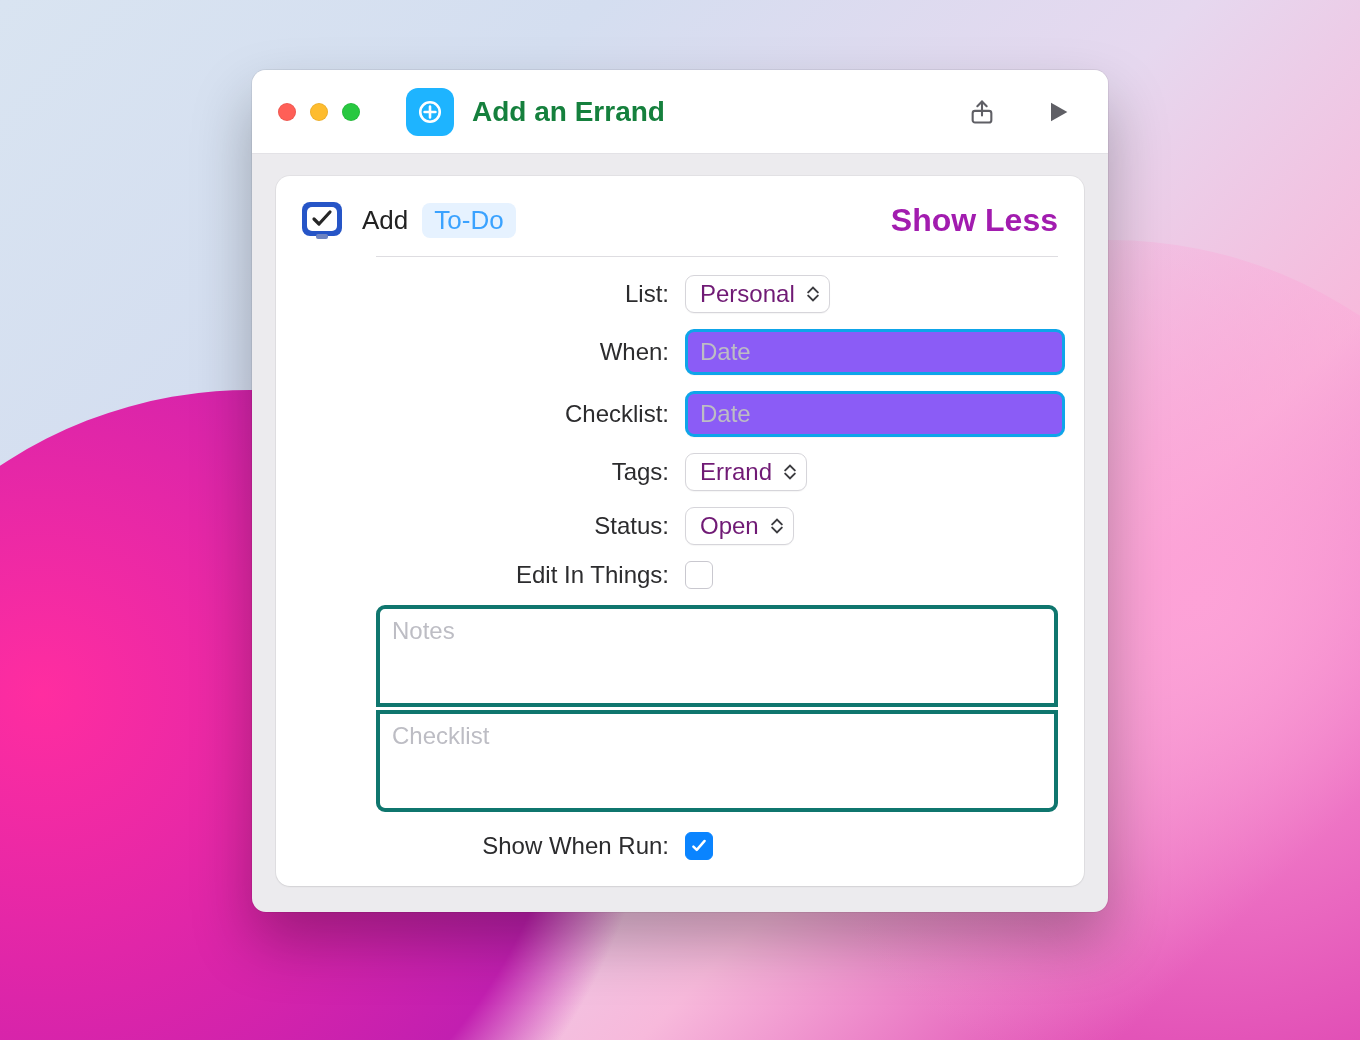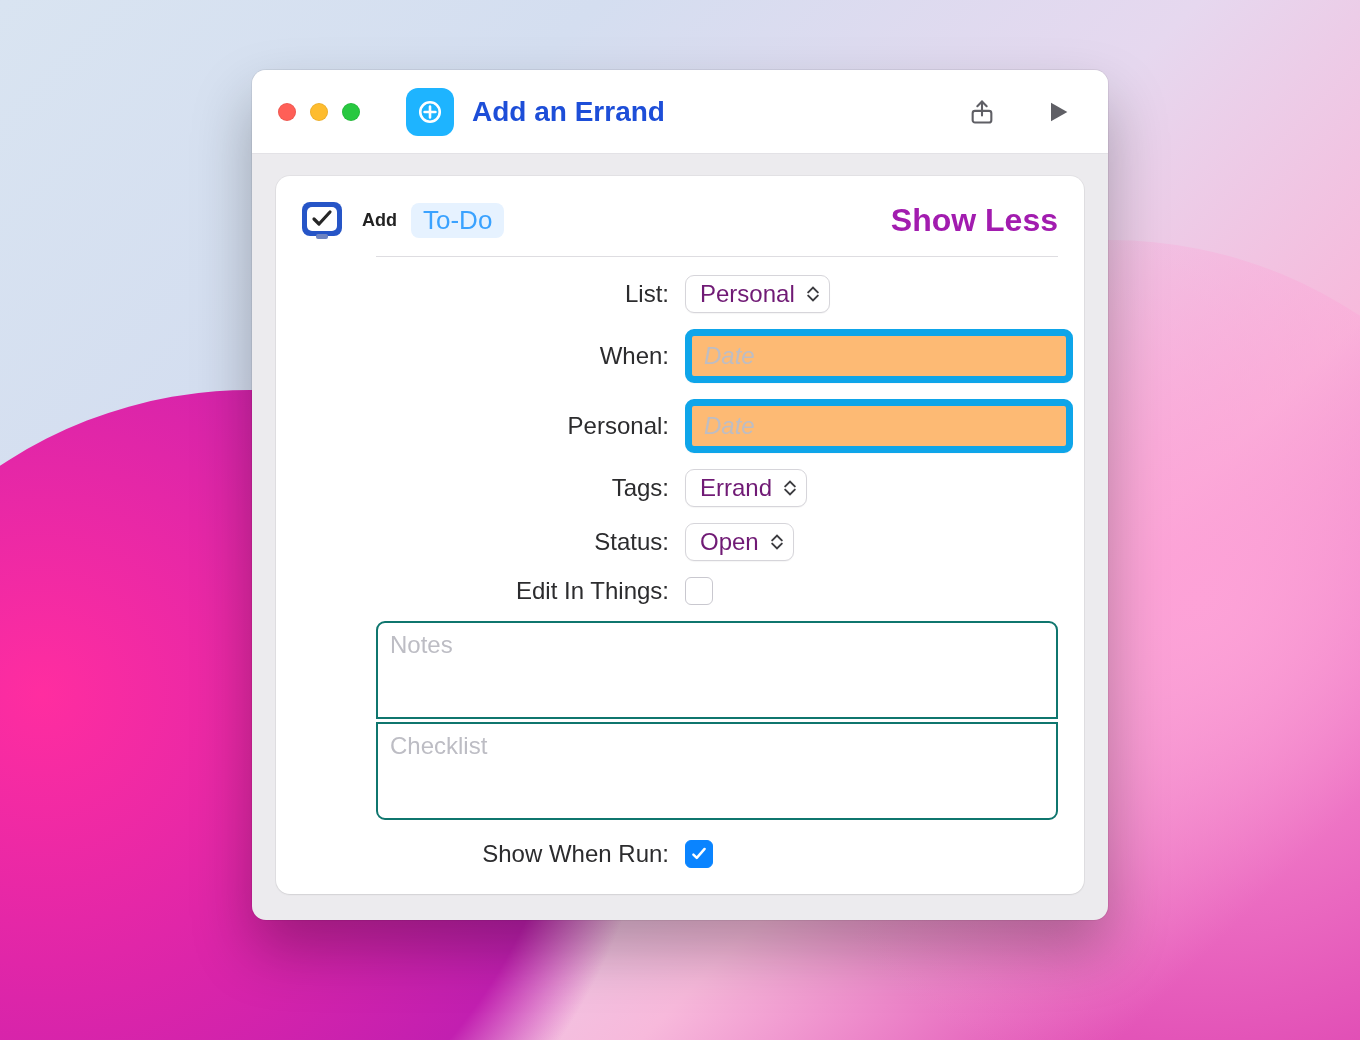--- a/index.html
+++ b/index.html
@@ -72,21 +72,21 @@
     width:48px;height:48px;border-radius:12px;
     background:#1eb4ff;
     display:flex;align-items:center;justify-content:center;
     margin-right:18px;
   }
   .title-icon svg{width:26px;height:26px;}
 
   .title-text{
     font-size:28px;
     font-weight:700;
-    color:#1d4ed8;
+    color:#15803d;
   }
 
   .title-spacer{flex:1;}
   .title-btn{
     width:48px;height:48px;
     display:flex;align-items:center;justify-content:center;
     color:#5f5f65;
     cursor:pointer;
     border-radius:8px;
   }
@@ -110,21 +110,21 @@
     padding-left:0;
     margin-bottom:10px;
   }
   .things-icon{
     width:52px;height:52px;border-radius:12px;
     background:#ffffff;
     display:flex;align-items:center;justify-content:center;
   }
   .things-icon svg{width:44px;height:44px;}
   .action-label{
-    font-size:18px;font-weight:700;color:#222;
+    font-size:26px;font-weight:400;color:#222;
   }
   .action-token{
     font-size:26px;
     color:#3aa2ff;
     background:#e6f2ff;
     padding:2px 12px;
     border-radius:8px;
     font-weight:500;
   }
   .header-spacer{flex:1;}
@@ -169,50 +169,49 @@
     cursor:pointer;
   }
   .select .stepper{
     display:flex;flex-direction:column;line-height:0;color:#3b3b3f;
     margin-left:4px;
   }
   .select .stepper svg{width:12px;height:8px;}
 
   .input{
     flex:1;
-    border:7px solid #0ea5e9;
+    border:3px solid #0ea5e9;
     border-radius:9px;
     padding:6px 12px;
     font-size:24px;
     color:#2c2c2e;
-    background:#fdba74;
+    background:#8b5cf6;
     box-shadow:0 1px 1px rgba(0,0,0,.03);
     min-width:350px;
-    font-style:italic;
   }
   .input::placeholder{color:#bdbdc4;}
 
   .checkbox{
     width:26px;height:26px;
     border:1px solid #c9c8cf;
     border-radius:6px;
     background:#fff;
     display:flex;align-items:center;justify-content:center;
     cursor:pointer;
   }
   .checkbox.checked{
     background:#0a84ff;border-color:#0a84ff;
   }
   .checkbox.checked svg{width:18px;height:18px;color:#fff;}
 
   .wide-area{
     grid-column:1 / span 2;
   }
   .textarea{
-    border:2px solid #0f766e;
+    border:4px solid #0f766e;
     border-radius:9px;
     padding:8px 12px 30px;
     font-size:24px;
     color:#2c2c2e;
     background:#fff;
     width:100%;
     box-sizing:border-box;
     margin-left:80px;
     width:calc(100% - 80px);
     resize:none;
@@ -290,21 +289,21 @@
                   </svg>
               </span>
             </div>
           </div>
 
           <div class="flabel">When:</div>
           <div class="fvalue">
             <input class="input" placeholder="Date" style="">
           </div>
 
-          <div class="flabel">Personal:</div>
+          <div class="flabel">Checklist:</div>
           <div class="fvalue">
             <input class="input" placeholder="Date" style="">
           </div>
 
           <div class="flabel">Tags:</div>
           <div class="fvalue">
             <div class="select">
               <span>Errand</span>
               <span class="stepper">
                 <svg viewBox="0 0 10 6">

